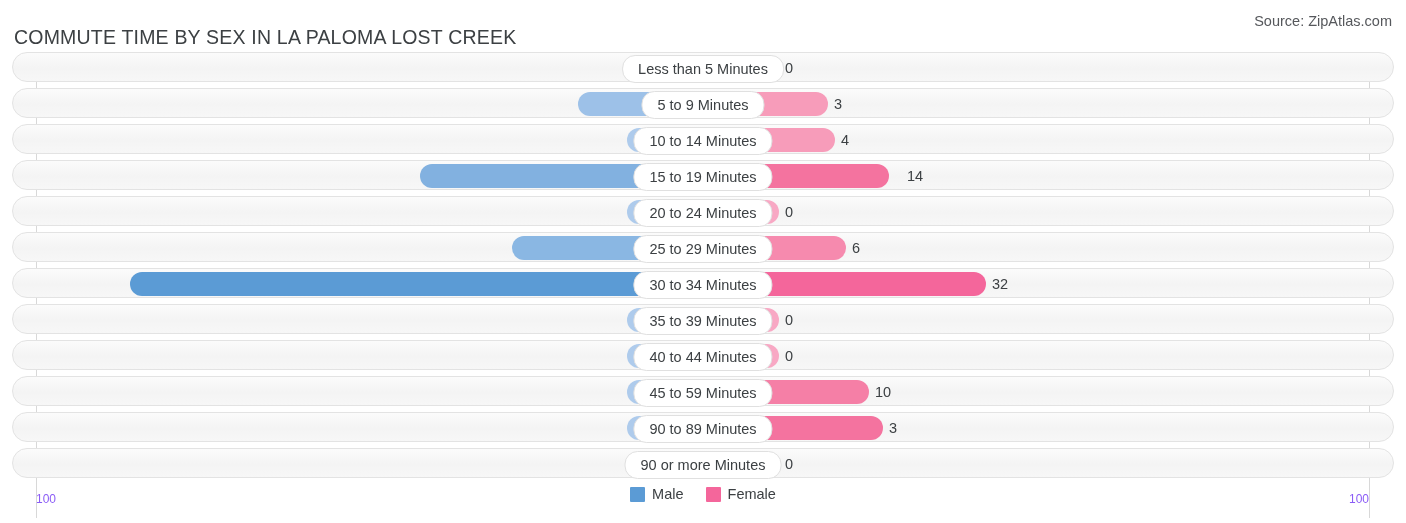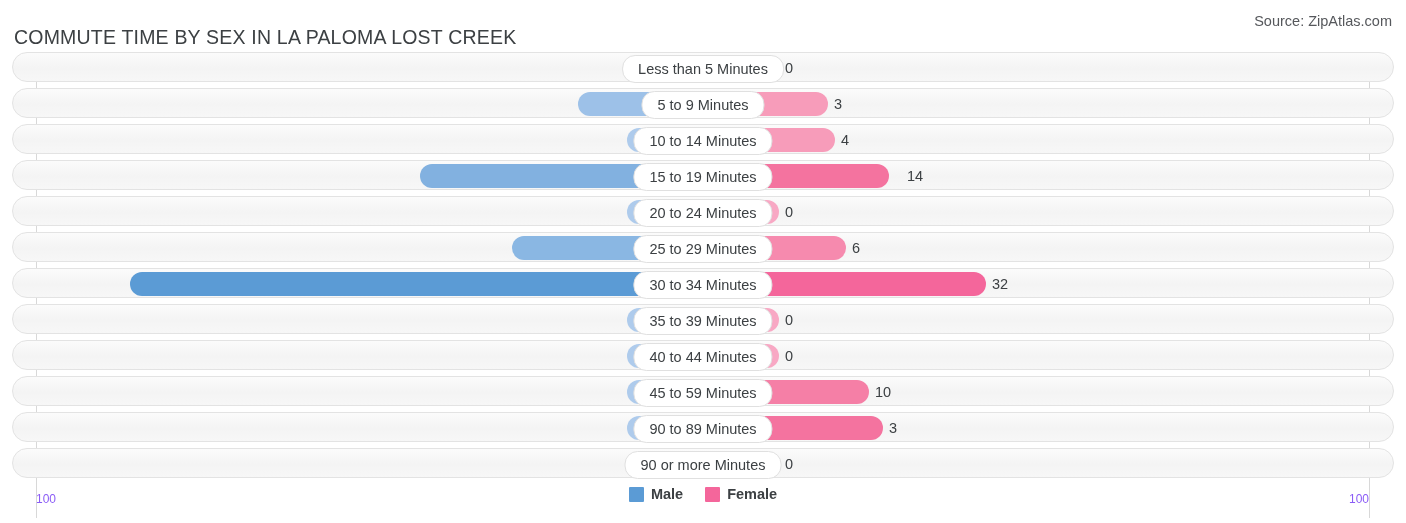--- a/index.html
+++ b/index.html
@@ -147,21 +147,20 @@
     justify-content: center;
     align-items: center;
     gap: 22px;
   }
   .legend-item {
     display: flex;
     align-items: center;
     gap: 7px;
     font-size: 14.5px;
     color: #3c4043;
-    font-weight: bold;
   }
   .legend-swatch {
     width: 15px;
     height: 15px;
     border-radius: 1px;
     display: inline-block;
   }
 </style>
 </head>
 <body>

